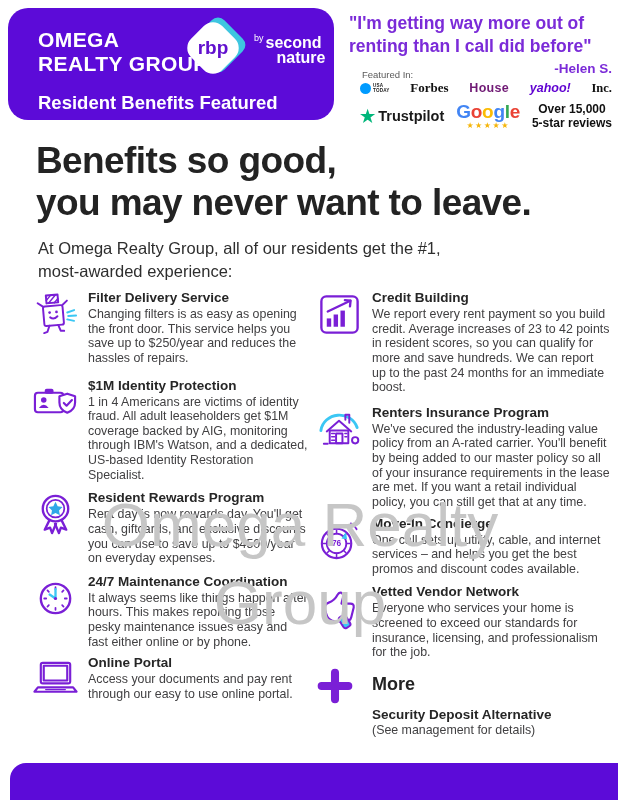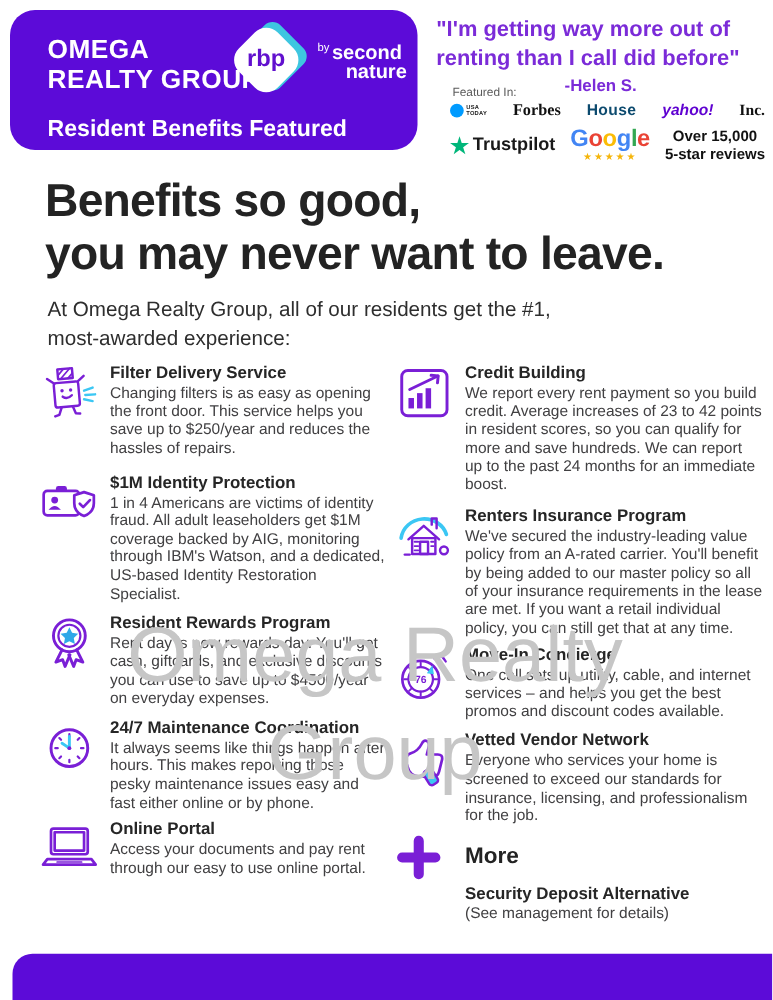--- a/index.html
+++ b/index.html
@@ -21,29 +21,29 @@
             align-items:center;justify-content:center;color:#6110CE;font-weight:bold;font-size:19px;}
   .partner{position:absolute;left:246px;top:27px;font-size:16px;font-weight:bold;line-height:1;}
   .partner .by{font-size:9px;vertical-align:top;position:relative;top:-1px;margin-right:2px;font-weight:normal;}
   .partner .sn{display:inline-block;}
   .partner .sn div{line-height:.95;}
   .partner .sn .indent{margin-left:11px;}
 
   
   .quote{position:absolute;left:349px;top:12px;width:263px;color:#7B2BD8;
          font-weight:bold;font-size:17.5px;line-height:1.32;}
-  .attribution{text-align:center;font-size:13.5px;margin-top:2px;}
+  .attribution{text-align:right;font-size:13.5px;margin-top:2px;}
   .featured-label{position:absolute;left:362px;top:69px;font-size:9.5px;color:#5a5a5a;}
   .logo-row{position:absolute;left:360px;top:80px;width:252px;display:flex;
             align-items:center;justify-content:space-between;}
   .usatoday{display:flex;align-items:center;gap:2px;}
   .usatoday-circle{width:11px;height:11px;border-radius:50%;background:#009BFF;}
   .usatoday-text{font-size:4.6px;font-weight:bold;line-height:1.15;color:#1a1a1a;letter-spacing:.2px;}
   .forbes{font-family:"Liberation Serif",serif;font-weight:bold;font-size:13px;color:#111;}
-  .house{font-weight:bold;font-size:12.5px;color:#0c4a6e;letter-spacing:.3px;}
+  .house{font-weight:bold;font-size:12.5px;color:#701a75;letter-spacing:.3px;}
   .yahoo{color:#5F01D1;font-weight:bold;font-style:italic;font-size:12.5px;}
   .inc{font-family:"Liberation Serif",serif;font-weight:bold;font-size:12.5px;color:#111;}
   .reviews-row{position:absolute;left:360px;top:102px;width:252px;display:flex;
                align-items:center;justify-content:space-between;}
   .trustpilot{display:flex;align-items:center;gap:3px;font-size:14.5px;color:#191919;font-weight:bold;}
   .tp-star{color:#00B67A;font-size:17px;line-height:1;}
   .google{display:flex;flex-direction:column;align-items:center;line-height:1;}
   .google-word{font-size:19px;font-weight:bold;letter-spacing:-.3px;}
   .google-word .g1,.google-word .g4{color:#4285F4;}
   .google-word .g2,.google-word .g6{color:#EA4335;}

